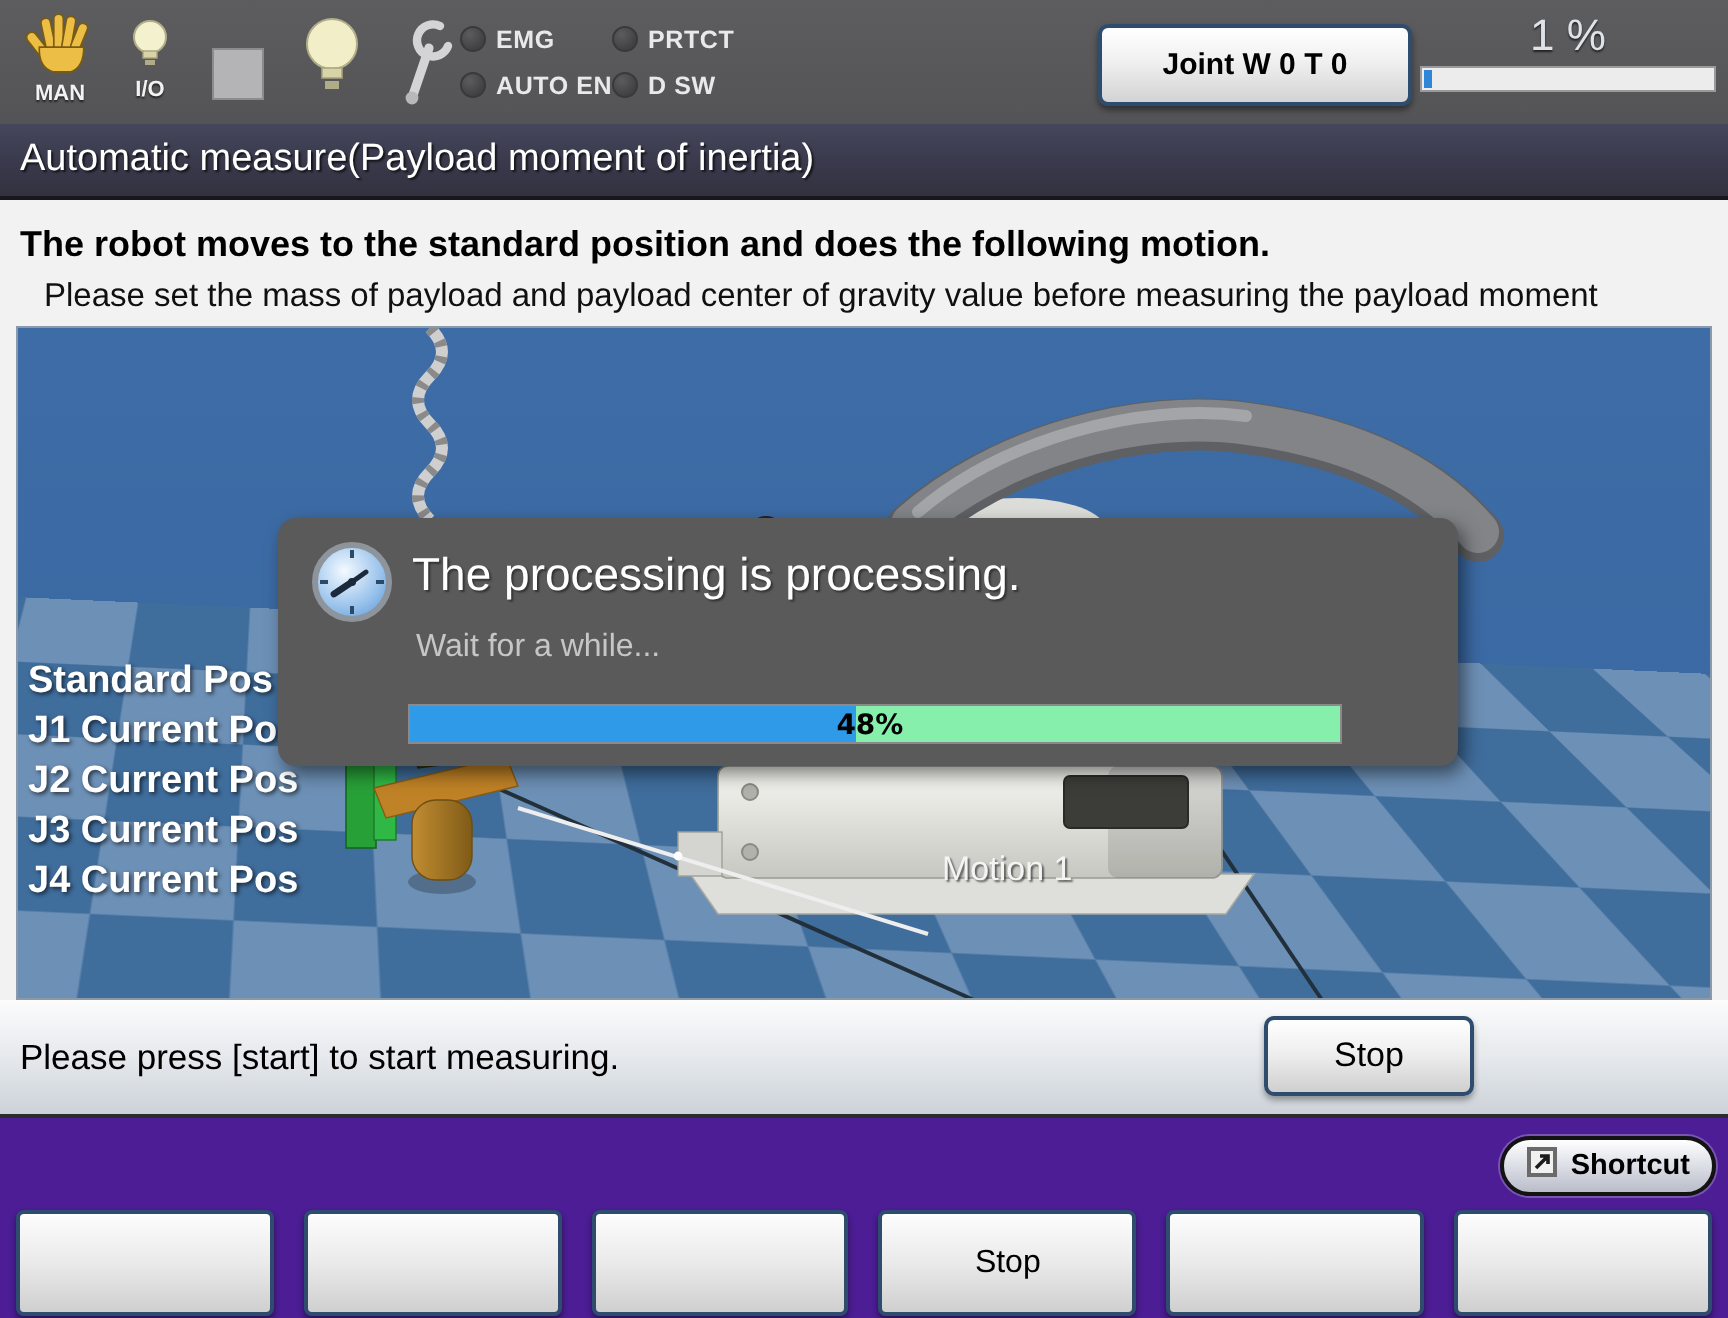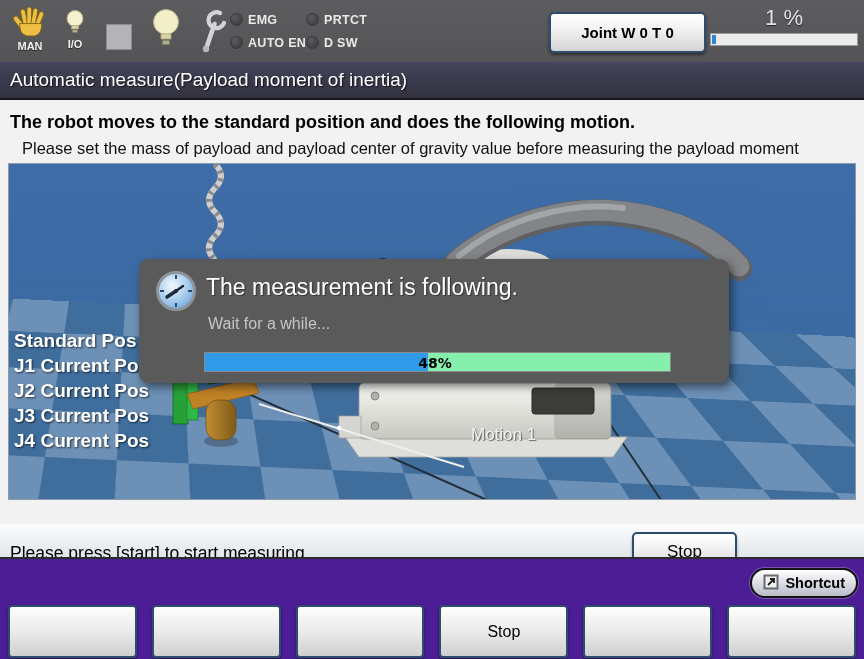--- a/index.html
+++ b/index.html
@@ -64,21 +64,21 @@
             background:#5a5a5a; border-radius:9px; box-shadow:3px 4px 9px rgba(0,0,0,.5); }
   .dlg-clock { position:absolute; left:16px; top:11px; }
   .dlg-title { position:absolute; left:67px; top:15px; font-size:23px; color:#fff; text-shadow:1px 1px 1px #333; }
   .dlg-sub { position:absolute; left:69px; top:56px; font-size:16px; color:#c6c6c6; }
   .dlg-bar { position:absolute; left:65px; top:93px; width:467px; height:20px; background:#86efac; border:1px solid #8a8a8a; }
   .dlg-fill { position:absolute; left:0; top:0; bottom:0; background:#2f9ae8; }
   .dlg-pct { position:absolute; top:2px; font-size:14px; font-weight:bold; color:#000; font-family:"DejaVu Sans",sans-serif; }
 
   
   .status-strip { position:absolute; left:0; top:500px; width:864px; height:57px;
-                  background:linear-gradient(#fcfcfd,#e3e7eb 55%,#ccd2d8);margin-top:24px; }
+                  background:linear-gradient(#fcfcfd,#e3e7eb 55%,#ccd2d8); }
   .status-msg { position:absolute; left:10px; top:50%; transform:translateY(-50%); font-size:17.5px; color:#000; }
   .big-btn { position:absolute; top:8px; height:40px; border:2px solid #2e4d6e; border-radius:5px;
              background:linear-gradient(#ffffff,#efefef 45%,#cfcfcf); box-shadow:0 2px 3px rgba(0,0,0,.35);
              font-family:"Liberation Sans",sans-serif; font-size:17px; color:#000; cursor:pointer; }
   .btn-stop { left:632px; width:105px; }
   .btn-start { left:748px; width:106px; }
 
   
   .bottom-section { position:absolute; left:0; top:557px; width:864px; height:102px; background:#4c1d95; border-top:2px solid #2c2c2e; }
   .shortcut-btn { position:absolute; right:6px; top:9px; height:30px; padding:0 11px; border-radius:15px;
@@ -259,21 +259,21 @@
           <circle cx="21" cy="21" r="18.5" fill="url(#clockFace)" stroke="#8e949c" stroke-width="3"></circle>
           <line x1="21" y1="5" x2="21" y2="9" stroke="#2a4a6a" stroke-width="2"></line>
           <line x1="21" y1="33" x2="21" y2="37" stroke="#2a4a6a" stroke-width="2"></line>
           <line x1="5" y1="21" x2="9" y2="21" stroke="#2a4a6a" stroke-width="2"></line>
           <line x1="33" y1="21" x2="37" y2="21" stroke="#2a4a6a" stroke-width="2"></line>
           <line x1="21" y1="21" x2="12" y2="27" stroke="#1a2a3a" stroke-width="3.4" stroke-linecap="round"></line>
           <line x1="21" y1="21" x2="28" y2="16" stroke="#1a2a3a" stroke-width="2.4" stroke-linecap="round"></line>
           <circle cx="21" cy="21" r="2" fill="#1a2a3a"></circle>
         </svg>
       </span>
-      <div class="dlg-title">The measurement is following.</div>
+      <div class="dlg-title">The processing is processing.</div>
       <div class="dlg-sub">Wait for a while...</div>
       <div class="dlg-bar">
         <div class="dlg-fill" style="width: 48%;"></div>
         <span class="dlg-pct" style="left: calc(48% - 10px);">48%</span>
       </div>
     </div>
   </div>
 
   <div class="status-strip">
     <div class="status-msg">Please press [start] to start measuring.</div>

